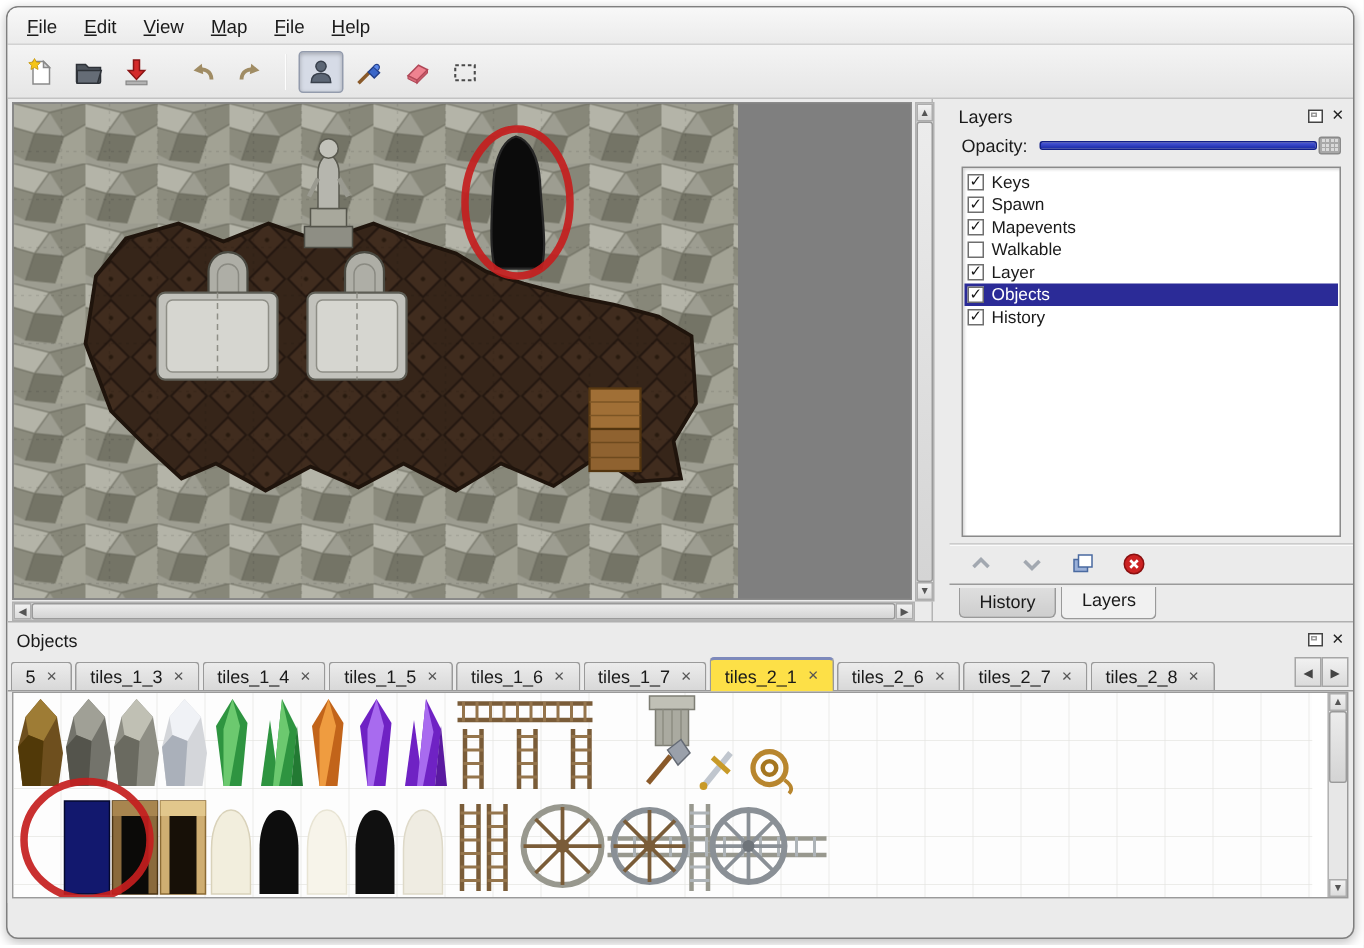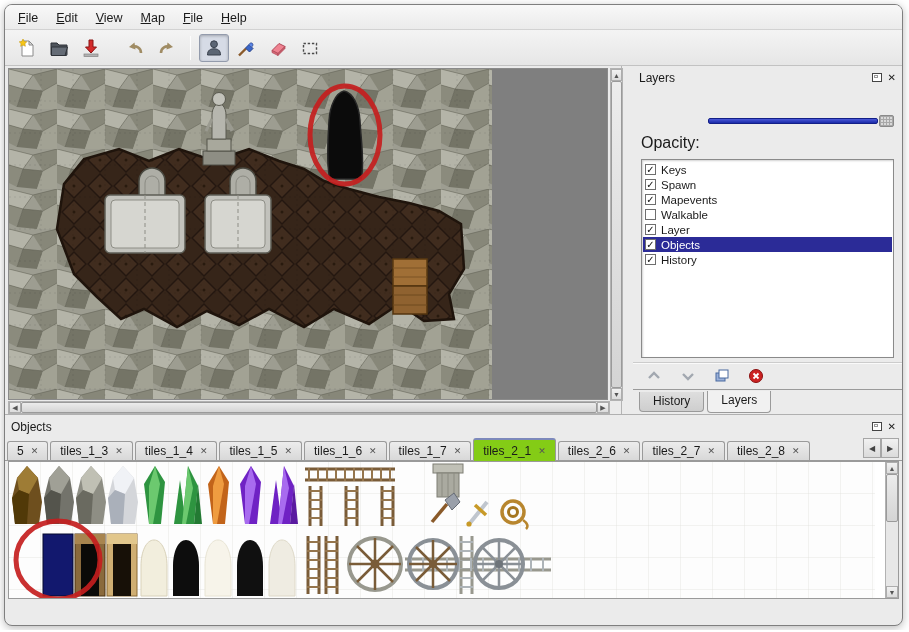--- a/index.html
+++ b/index.html
@@ -30,41 +30,41 @@
   .map-vscroll{left:605px;top:2px;width:13px;height:333px;}
   
   .layers-dock{flex:1;display:flex;flex-direction:column;border-left:1px solid #b4b4b4;background:#ebebeb;min-width:0;padding-left:11px;}
   .dock-header{flex:0 0 20px;display:flex;align-items:center;padding:3px 6px 0;}
   .dock-title{font-size:12px;}
   .dock-btns{margin-left:auto;display:flex;align-items:center;gap:6px;}
   .float-btn{width:10px;height:9px;border:1px solid #444;background:#fff;position:relative;}
   .float-btn::after{content:"";position:absolute;left:1px;top:1px;right:3px;bottom:3px;border:1px solid #999;}
   .close-btn{font-size:10px;line-height:10px;color:#222;}
   .opacity-row{display:flex;align-items:center;gap:8px;padding:4px 8px 2px;}
-  .opacity-label{font-size:16px;margin-top:44px;}
+  .opacity-label{font-size:12px;}
   .slider{flex:1;position:relative;height:14px;}
   .slider-fill{position:absolute;left:0;right:16px;top:4px;height:6px;background:linear-gradient(#4a58d8,#1a2aa8);border:1px solid #121f87;border-radius:2px;}
   .slider-handle{position:absolute;right:0;top:1px;width:15px;height:12px;background:#d9d9d9;border:1px solid #8a8a8a;border-radius:2px;
      background-image:repeating-linear-gradient(90deg,#a8a8a8 0 1px,transparent 1px 3px),repeating-linear-gradient(0deg,#a8a8a8 0 1px,transparent 1px 3px);}
   .layer-list{flex:1;margin:5px 8px 4px;background:#fff;border:1px solid #8a8a8a;box-shadow:inset 1px 1px 2px rgba(0,0,0,.18);padding:2px 1px;overflow:hidden;}
   .layer-row{display:flex;align-items:center;height:15px;padding:0 2px;font-size:11.5px;gap:5px;}
   .layer-row.selected{background:#2b2b97;color:#fff;}
   .checkbox{flex:0 0 11px;width:11px;height:11px;border:1px solid #6e6e6e;background:#fff;display:flex;align-items:center;justify-content:center;font-size:10px;color:#111;}
   .checkbox i{font-style:normal;line-height:1;}
   .dock-toolrow{flex:0 0 27px;display:flex;align-items:center;gap:12px;padding:2px 10px;border-top:1px solid #cccccc;box-shadow:inset 0 1px 0 #fafafa;}
   .drbtn{width:22px;height:20px;display:flex;align-items:center;justify-content:center;}
   .dock-tabs{flex:0 0 25px;display:flex;align-items:center;padding:0 6px;border-top:1px solid #9a9a9a;}
   .btab{border:1px solid #9a9a9a;border-top:none;border-radius:0 0 4px 4px;background:linear-gradient(#dedede,#cecece);padding:2px 13px 3px;font-size:12px;margin-right:3px;}
   .btab.active{background:#f1f1f1;padding-bottom:5px;}
   
   .tilesets-dock{flex:0 0 188px;display:flex;flex-direction:column;border-top:1px solid #b0b0b0;background:#ebebeb;min-height:0;}
   .ts-tabbar{position:relative;flex:0 0 26px;display:flex;align-items:flex-end;padding:0 42px 0 2px;border-bottom:1px solid #9a9a9a;}
   .ttab{display:flex;align-items:center;gap:7px;border:1px solid #9a9a9a;border-bottom:none;border-radius:3px 3px 0 0;
         background:linear-gradient(#ececec,#d8d8d8);padding:0 9px;font-size:12px;margin-right:2px;height:19px;white-space:nowrap;}
-  .ttab.active{background:#84cc16;height:23px;border-top:2px solid #7d89bb;margin-bottom:-1px;}
+  .ttab.active{background:#fde047;height:23px;border-top:2px solid #7d89bb;margin-bottom:-1px;}
   .tab-close{font-size:9px;color:#555;}
   .ts-scrollbtns{position:absolute;right:3px;bottom:2px;display:flex;}
   .ts-scrollbtns .sbtn{width:18px;height:20px;border:1px solid #a6a6a6;background:linear-gradient(#f1f1f1,#dbdbdb);display:flex;align-items:center;justify-content:center;font-size:8px;color:#444;}
   .ts-content{position:relative;flex:1;margin:0 3px 3px;background:#fff;border:1px solid #9a9a9a;overflow:hidden;}
   .ts-vscroll{right:0;top:0;width:13px;height:100%;border:none;border-left:1px solid #b2b2b2;}
   .ts-vscroll .sb-thumb{flex:0 0 48px;}
   .ts-vfill{flex:1;}
   
   .statusbar{position:relative;flex:0 0 23px;display:flex;align-items:center;padding:0 10px;font-size:12px;border-top:1px solid #c6c6c6;background:linear-gradient(#f0f0f0,#e3e3e3);}
   .sb-zoom{margin-left:auto;margin-right:30px;}

